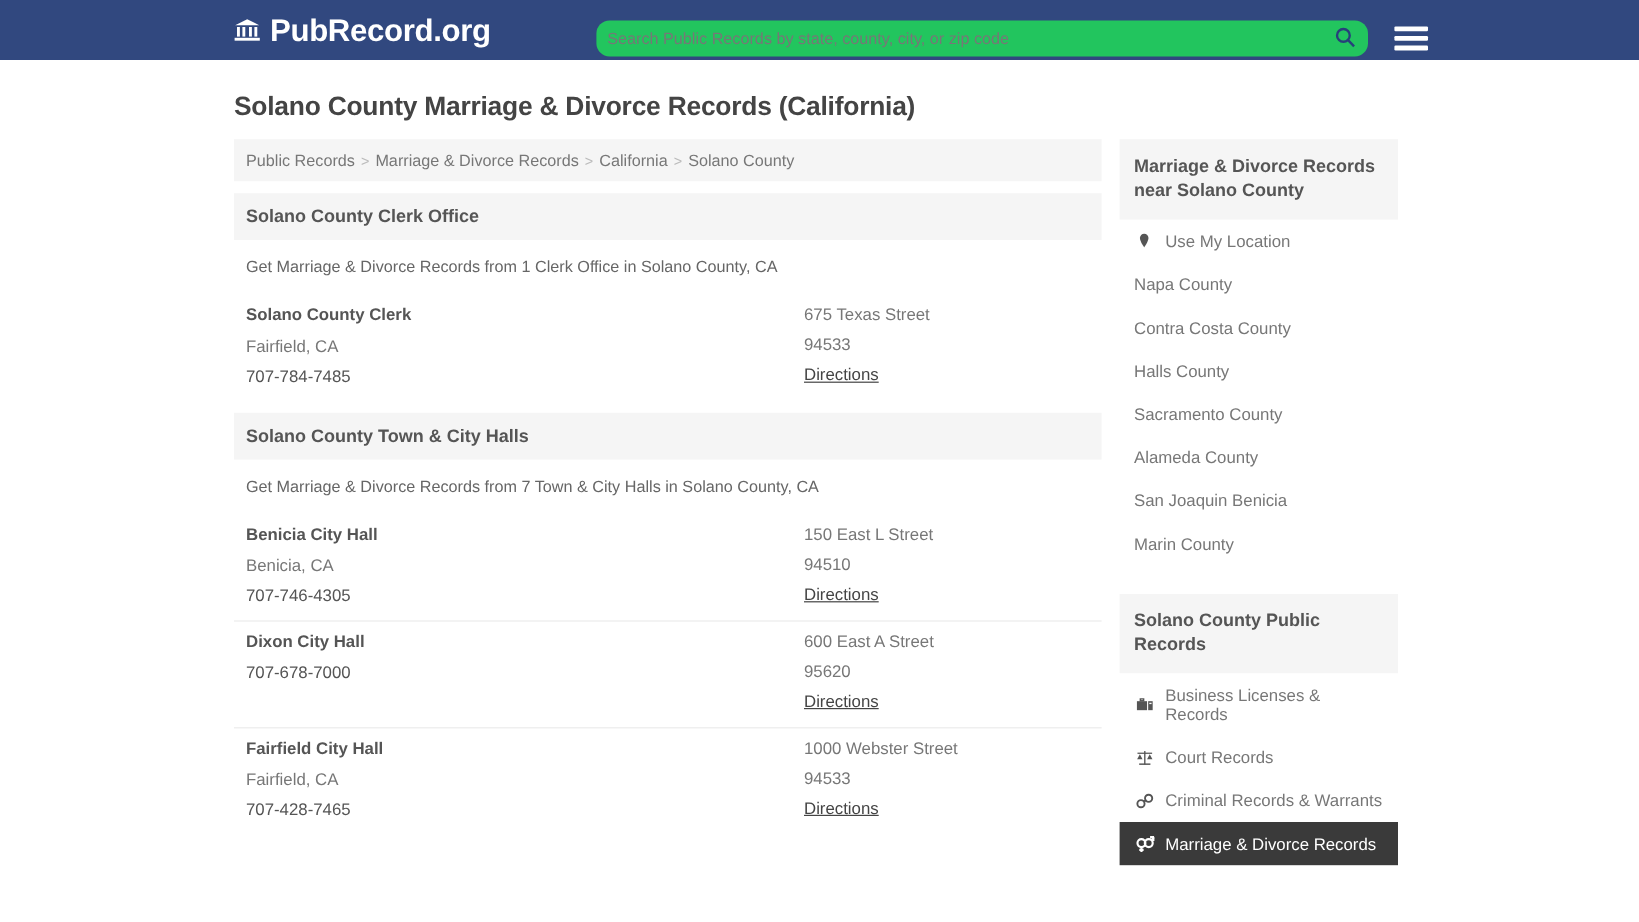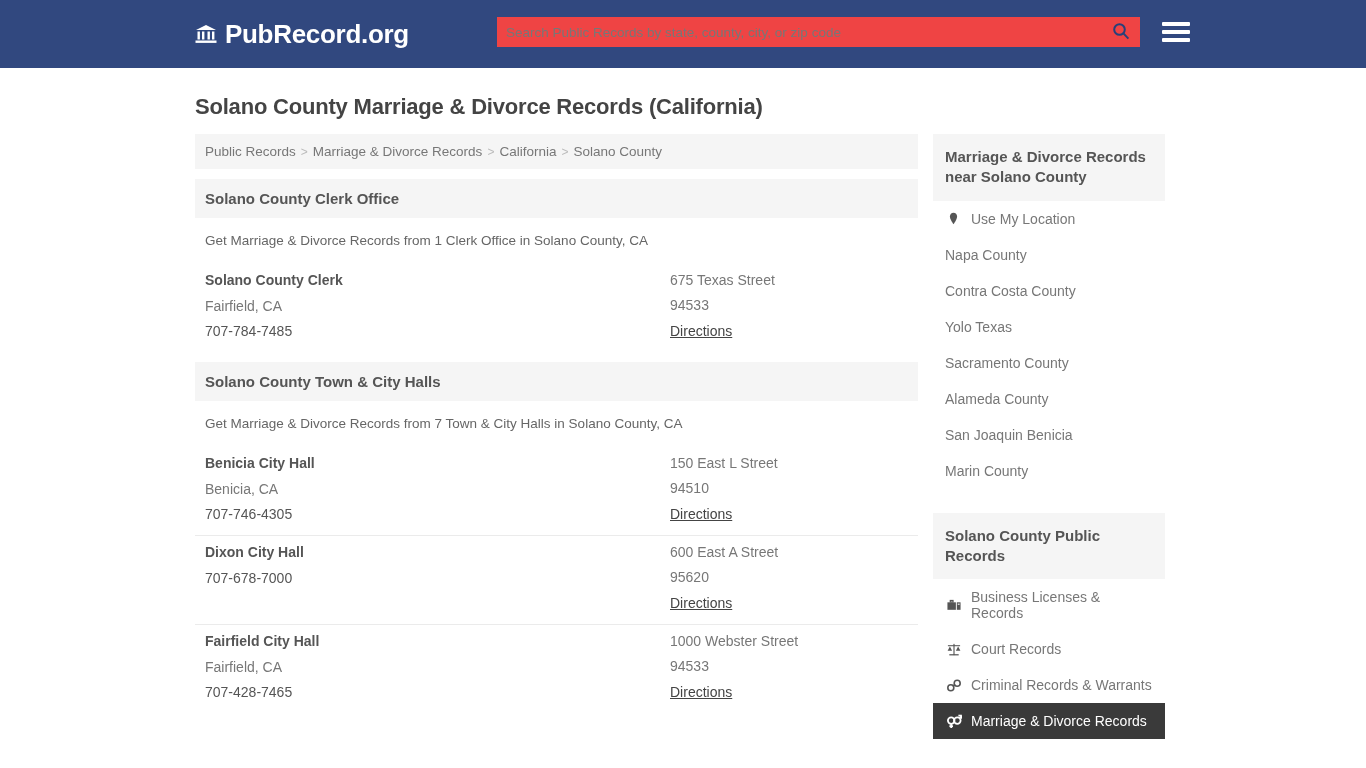--- a/index.html
+++ b/index.html
@@ -10,21 +10,21 @@
     width: 1366px;
     height: 768px;
     overflow: hidden;
     background: #ffffff;
     font-family: "Liberation Sans", sans-serif;
   }
 
   
   .site-header {
     background: #31487f;
-    height: 68px;
+    height: 50px;
     display: flex;
     align-items: center;
     padding: 0 176px 0 195px;
     position: relative;
   }
   .brand {
     display: flex;
     align-items: center;
     gap: 8px;
     text-decoration: none;
@@ -38,23 +38,24 @@
     letter-spacing: -0.3px;
     color: #ffffff;
     white-space: nowrap;
   }
   .search-wrap {
     position: absolute;
     left: 497px;
     top: 17px;
     width: 643px;
     height: 30px;
-    background: #ef4444;
-    display: flex;
-    align-items: center;
+    background: #22c55e;
+    display: flex;
+    align-items: center;
+    border-radius: 11px;
   }
   .search-input {
     border: 0;
     outline: 0;
     flex: 1 1 auto;
     height: 28px;
     padding: 0 8px 0 9px;
     font-size: 13.5px;
     font-family: "Liberation Sans", sans-serif;
     color: #333333;
@@ -336,21 +337,21 @@
               <span>Napa County</span>
             </a>
           </li>
           <li>
             <a href="#" class="panel-item plain">
               <span>Contra Costa County</span>
             </a>
           </li>
           <li>
             <a href="#" class="panel-item plain">
-              <span>Yolo Texas</span>
+              <span>Halls County</span>
             </a>
           </li>
           <li>
             <a href="#" class="panel-item plain">
               <span>Sacramento County</span>
             </a>
           </li>
           <li>
             <a href="#" class="panel-item plain">
               <span>Alameda County</span>

